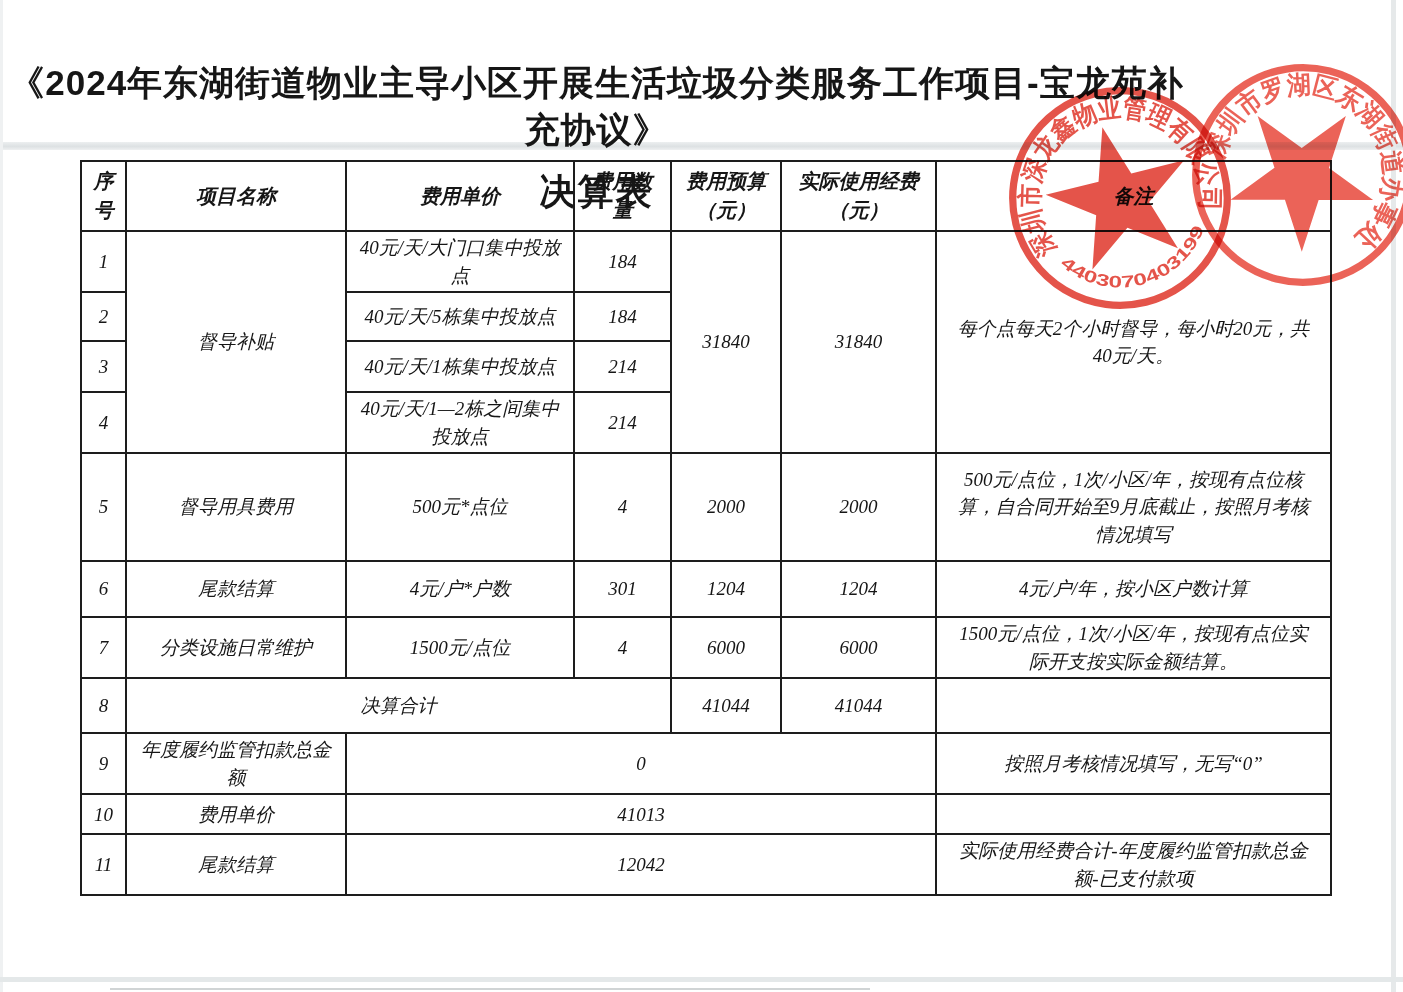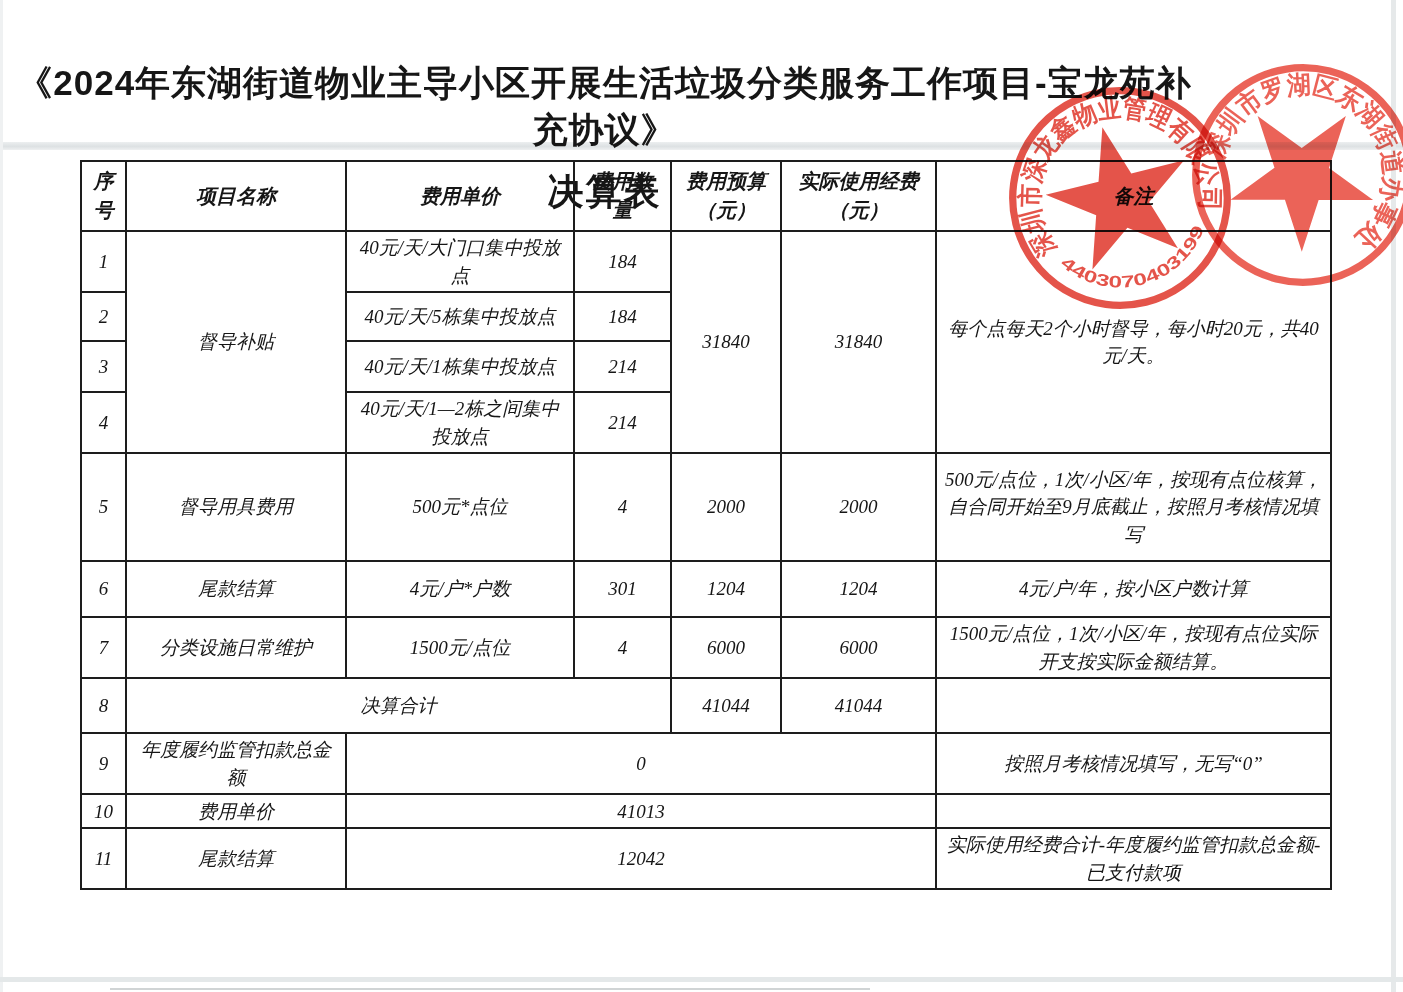--- a/index.html
+++ b/index.html
@@ -11,32 +11,32 @@
   }
   
   .fold-band{position:absolute;left:0;top:142px;width:100%;height:8px;
     background:linear-gradient(#eceff0,#dde1e3 55%,#eef0f1);}
   .edge-right{position:absolute;left:1391px;top:0;width:5px;height:100%;background:#e6e9ea;}
   .edge-left{position:absolute;left:0;top:0;width:3px;height:100%;background:#eff1f2;}
   .edge-bottom{position:absolute;left:0;top:977px;width:100%;height:5px;background:#e4e8e9;}
   .smudge-bottom{position:absolute;left:110px;top:988px;width:760px;height:2px;background:#aab0b3;opacity:.55;}
 
   
-  .title-wrap{position:absolute;left:16px;top:60px;width:1177px;text-align:center;}
+  .title-wrap{position:absolute;left:8px;top:60px;width:1177px;text-align:center;}
   .title-l1{font-family:"Liberation Sans", sans-serif;font-weight:bold;font-size:35px;letter-spacing:1px;}
   .title-l2{font-family:"Liberation Sans", sans-serif;font-weight:bold;font-size:36px;margin-top:14px;letter-spacing:2px;}
 
   
   .table-wrap{position:absolute;left:80px;top:160px;width:1250px;font-style:italic;}
   table{border-collapse:collapse;table-layout:fixed;width:1250px;}
   td,th{border:2px solid #1d1d1d;text-align:center;vertical-align:middle;
     padding:2px 8px;font-size:19px;line-height:1.45;overflow:hidden;}
   th{font-family:"Liberation Sans", sans-serif;font-weight:bold;font-size:20px;}
   .pre{white-space:pre-line;}
-  .note{padding:2px 6px;}
+  .note{padding:2px 16px;}
 
   
   .stamp{position:absolute;mix-blend-mode:multiply;opacity:.85;}
   .stamp text{font-family:"Liberation Sans", sans-serif;font-weight:bold;}
 </style>
 </head>
 <body>
 
 <div class="fold-band"></div>
 <div class="edge-right"></div>
@@ -136,21 +136,21 @@
     <td class="note"></td>
   </tr>
 
   <tr style="height:52px">
     <td>9</td>
     <td>年度履约监管扣款总金额</td>
     <td colspan="4">0</td>
     <td class="note">按照月考核情况填写，无写“0”</td>
   </tr>
 
-  <tr style="height:34px">
+  <tr style="height:40px">
     <td>10</td>
     <td>费用单价</td>
     <td colspan="4">41013</td>
     <td class="note"></td>
   </tr>
 
   <tr style="height:50px">
     <td>11</td>
     <td>尾款结算</td>
     <td colspan="4">12042</td>

